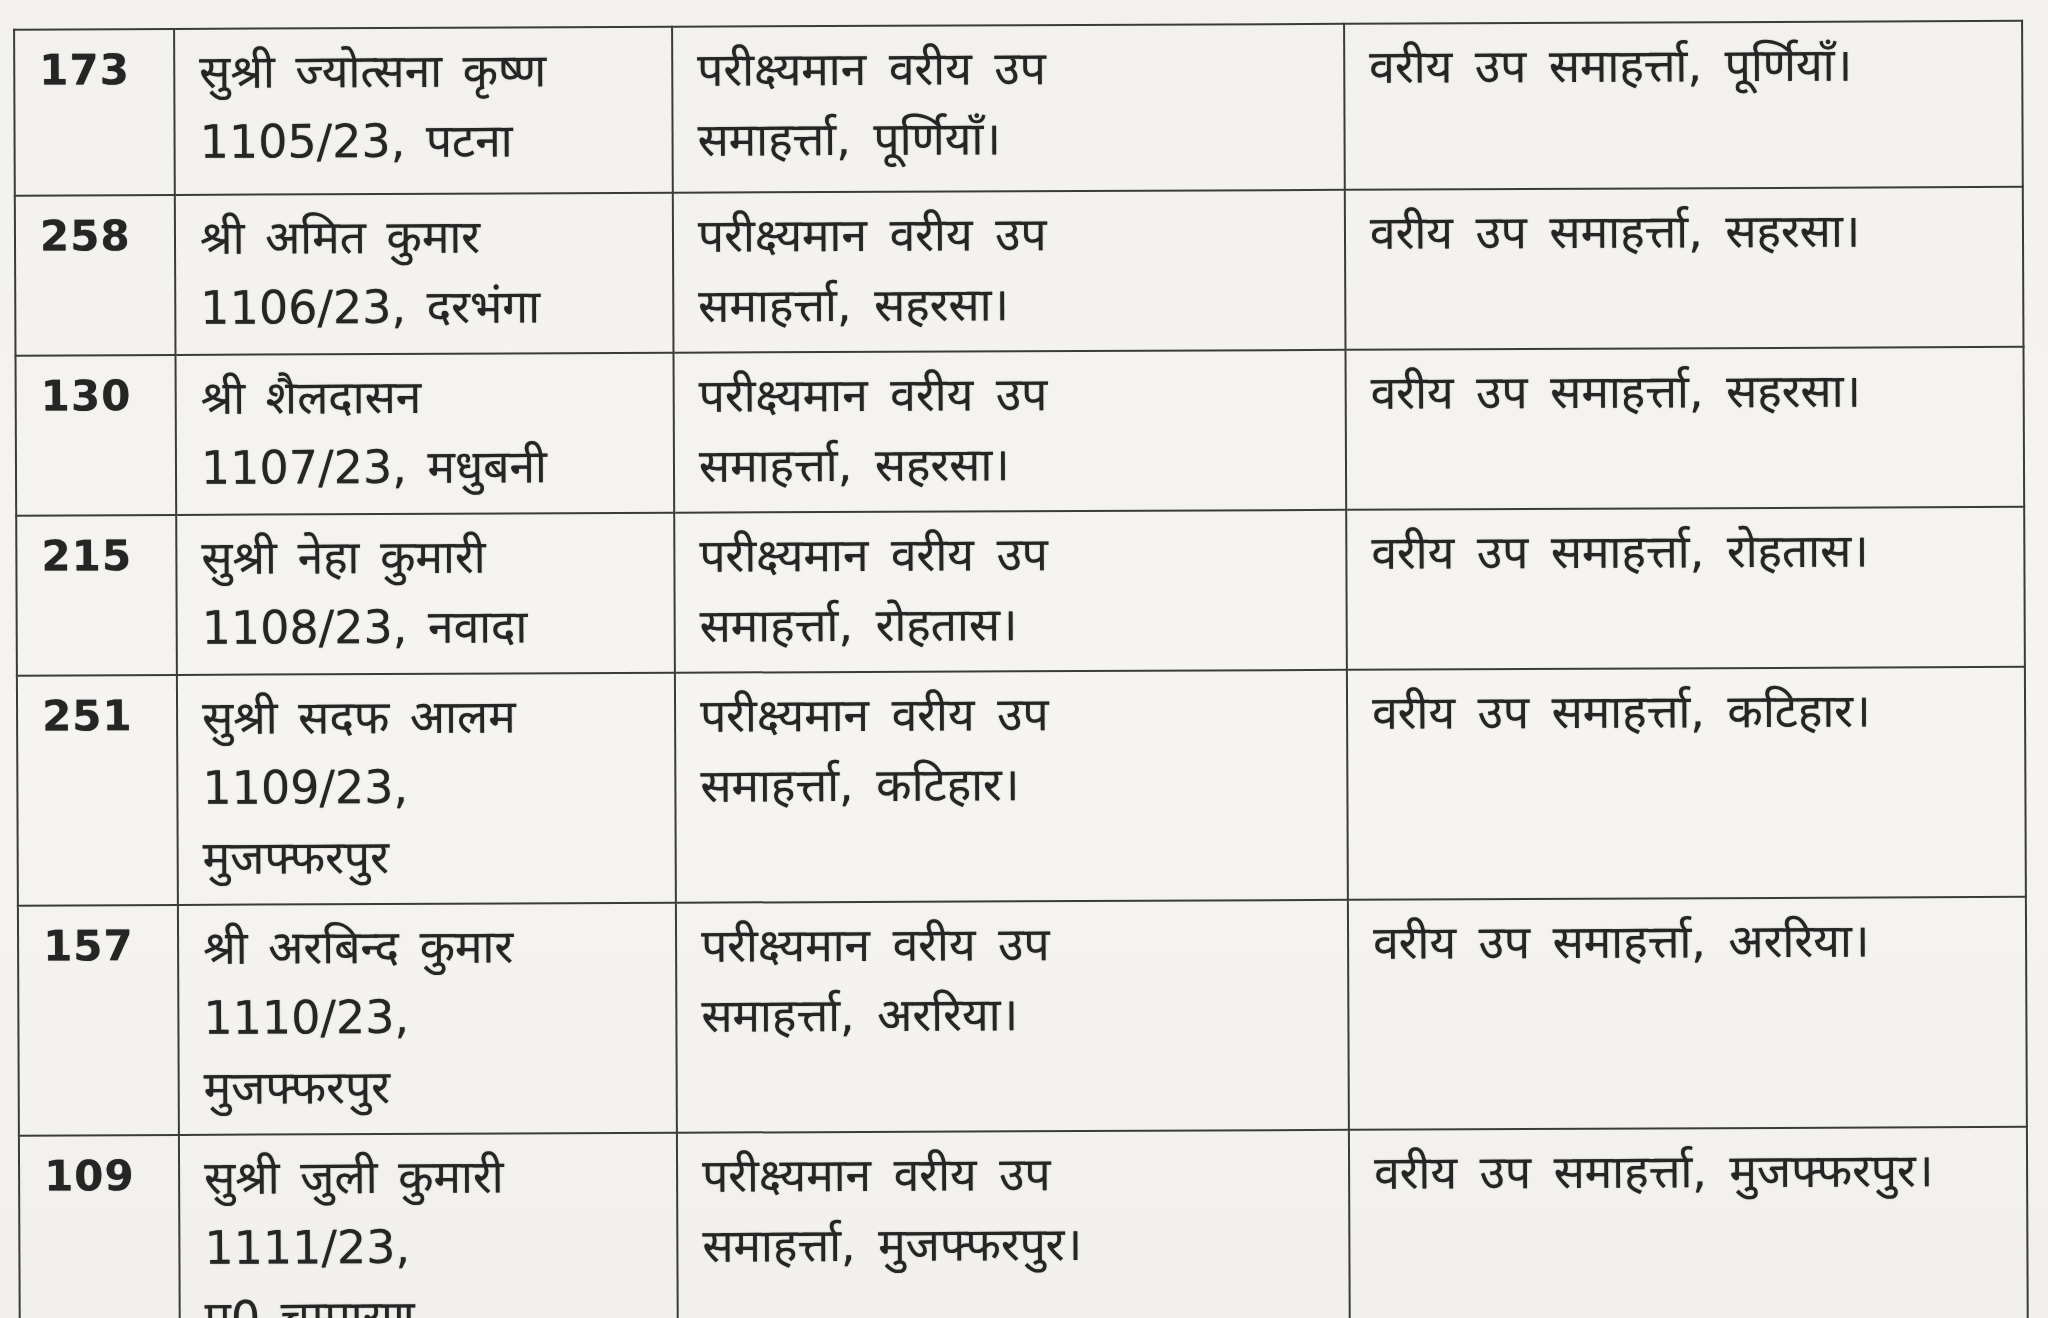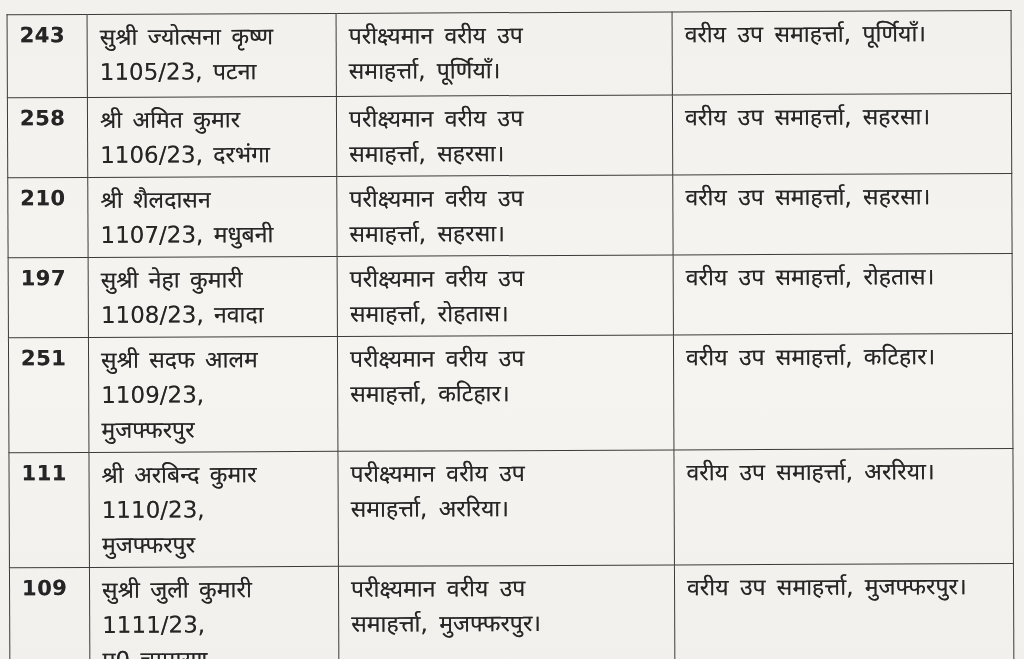--- a/index.html
+++ b/index.html
@@ -68,21 +68,21 @@
   <table class="doc-table">
     <colgroup>
       <col style="width:80px">
       <col style="width:249px">
       <col style="width:336px">
       <col style="width:339px">
     </colgroup>
     <tbody>
   <tr>
     <td class="c-serial">
-      <span class="serial-txt">243</span>
+      <span class="serial-txt">173</span>
     </td>
     <td class="c-name">
             <div class="line">सुश्री ज्योत्सना कृष्ण</div>
             <div class="line">1105/23, पटना</div>
           </td>
     <td class="c-current">
             <div class="line">परीक्ष्यमान वरीय उप</div>
             <div class="line">समाहर्त्ता, पूर्णियाँ।</div>
           </td>
     <td class="c-new">
@@ -102,38 +102,38 @@
             <div class="line">परीक्ष्यमान वरीय उप</div>
             <div class="line">समाहर्त्ता, सहरसा।</div>
           </td>
     <td class="c-new">
             <div class="line">वरीय उप समाहर्त्ता, सहरसा।</div>
           </td>
   </tr>
 
   <tr>
     <td class="c-serial">
-      <span class="serial-txt">210</span>
+      <span class="serial-txt">130</span>
     </td>
     <td class="c-name">
             <div class="line">श्री शैलदासन</div>
             <div class="line">1107/23, मधुबनी</div>
           </td>
     <td class="c-current">
             <div class="line">परीक्ष्यमान वरीय उप</div>
             <div class="line">समाहर्त्ता, सहरसा।</div>
           </td>
     <td class="c-new">
             <div class="line">वरीय उप समाहर्त्ता, सहरसा।</div>
           </td>
   </tr>
 
   <tr>
     <td class="c-serial">
-      <span class="serial-txt">197</span>
+      <span class="serial-txt">215</span>
     </td>
     <td class="c-name">
             <div class="line">सुश्री नेहा कुमारी</div>
             <div class="line">1108/23, नवादा</div>
           </td>
     <td class="c-current">
             <div class="line">परीक्ष्यमान वरीय उप</div>
             <div class="line">समाहर्त्ता, रोहतास।</div>
           </td>
     <td class="c-new">
@@ -154,21 +154,21 @@
             <div class="line">परीक्ष्यमान वरीय उप</div>
             <div class="line">समाहर्त्ता, कटिहार।</div>
           </td>
     <td class="c-new">
             <div class="line">वरीय उप समाहर्त्ता, कटिहार।</div>
           </td>
   </tr>
 
   <tr>
     <td class="c-serial">
-      <span class="serial-txt">111</span>
+      <span class="serial-txt">157</span>
     </td>
     <td class="c-name">
             <div class="line">श्री अरबिन्द कुमार</div>
             <div class="line">1110/23,</div>
             <div class="line">मुजफ्फरपुर</div>
           </td>
     <td class="c-current">
             <div class="line">परीक्ष्यमान वरीय उप</div>
             <div class="line">समाहर्त्ता, अररिया।</div>
           </td>

